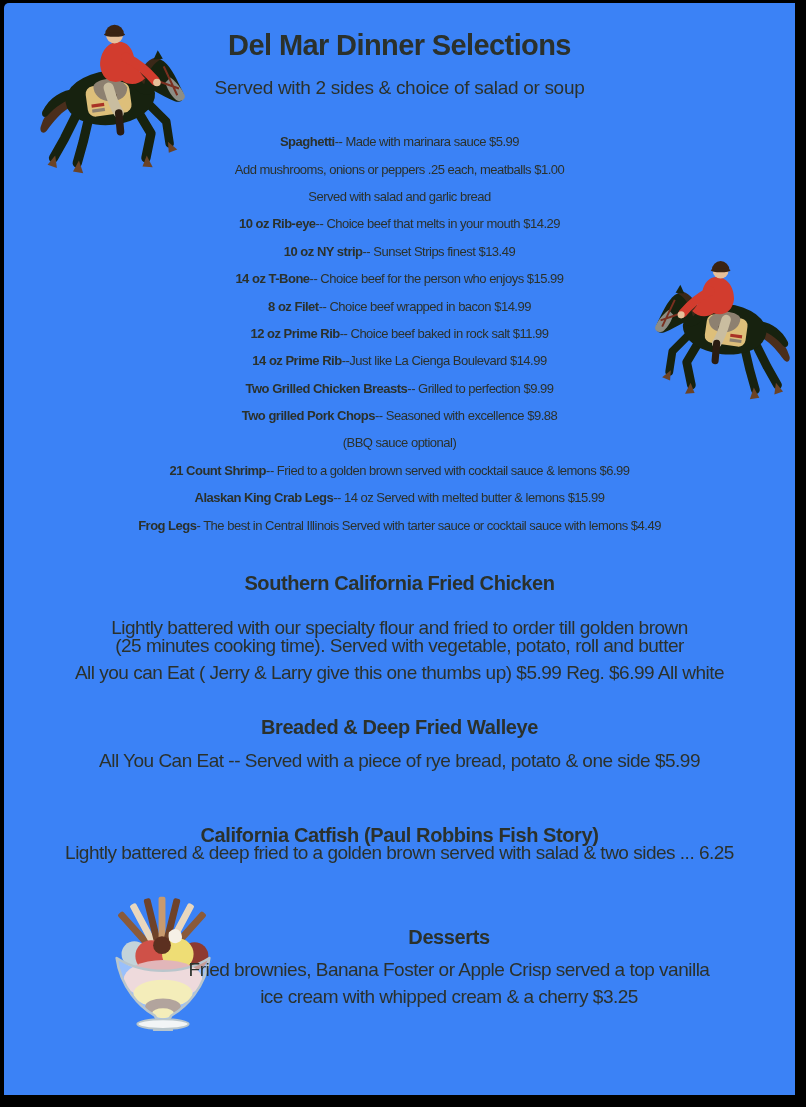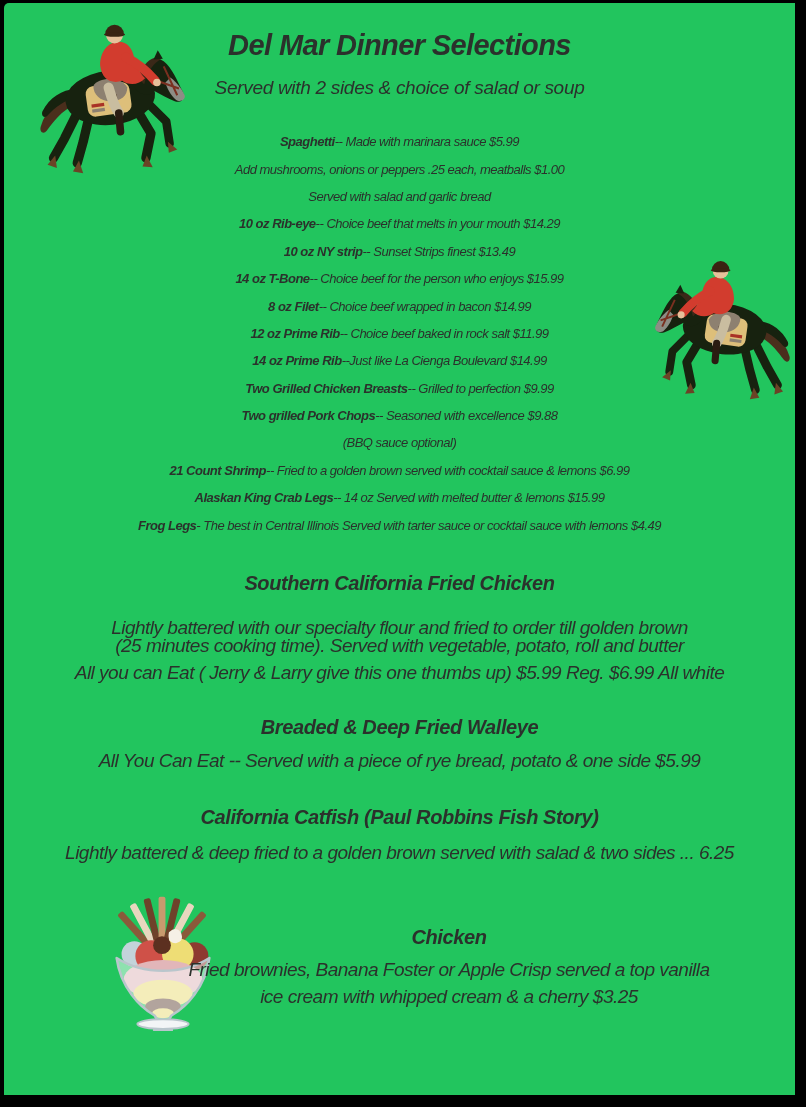--- a/index.html
+++ b/index.html
@@ -1,19 +1,19 @@
 <!DOCTYPE html>
 <html><head>
 <meta charset="utf-8">
 <style>
   html,body{margin:0;padding:0;background:#444;}
   .frame{position:relative;width:806px;height:1107px;background:#000;overflow:hidden;
          font-family:"Liberation Sans","DejaVu Sans",sans-serif;}
-  .page{position:absolute;left:4px;top:3px;right:11px;bottom:12px;background:#22c55e;
-        border-radius:5px 0 0 0;overflow:hidden;color:#2b312c;font-style:italic;}
+  .page{position:absolute;left:4px;top:3px;right:11px;bottom:12px;background:#3b82f6;
+        border-radius:5px 0 0 0;overflow:hidden;color:#2b312c;}
   .center-line{position:absolute;left:0;right:0;display:flex;justify-content:center;}
   .title{font-size:29px;font-weight:bold;letter-spacing:-0.6px;white-space:nowrap;}
   .subtitle{font-size:19px;letter-spacing:-0.3px;white-space:nowrap;}
   .menu-list{position:absolute;left:0;right:0;top:125px;}
   .menu-line{height:27.4px;display:flex;justify-content:center;align-items:center;
              font-size:13px;letter-spacing:-0.5px;white-space:nowrap;}
   .menu-line .item-name{font-weight:bold;}
   .section-heading{font-size:20px;font-weight:bold;letter-spacing:-0.4px;white-space:nowrap;}
   .section-line{height:26.5px;display:flex;justify-content:center;align-items:center;
                 font-size:19px;letter-spacing:-0.5px;white-space:nowrap;}
@@ -176,21 +176,21 @@
     </div>
     <div class="section-line" style="position:absolute;left:0;right:0;top:612px;">Lightly battered with our specialty flour and fried to order till golden brown</div>
     <div class="section-line" style="position:absolute;left:0;right:0;top:630px;">(25 minutes cooking time). Served with vegetable, potato, roll and butter</div>
     <div class="section-line" style="position:absolute;left:0;right:0;top:657px;">All you can Eat ( Jerry &amp; Larry give this one thumbs up)  $5.99 Reg. $6.99 All white</div>
 
     <div class="center-line" style="top:713px;">
       <div class="section-heading">Breaded &amp; Deep Fried Walleye</div>
     </div>
     <div class="section-line" style="position:absolute;left:0;right:0;top:745px;">All You Can Eat -- Served with a piece of rye bread, potato &amp; one side  $5.99</div>
 
-    <div class="center-line" style="top:803px;">
+    <div class="center-line" style="top:821px;">
       <div class="section-heading">California Catfish (Paul Robbins Fish Story)</div>
     </div>
     <div class="section-line" style="position:absolute;left:0;right:0;top:837px;">Lightly battered &amp; deep fried to a golden brown served with salad &amp; two sides ... 6.25</div>
 
     <div class="illo" style="left:92px;top:880px;width:134px;height:148px;">
       <svg viewBox="0 0 134 150">
         <g>
           <rect x="62.5" y="14" width="7" height="58" rx="2" fill="#8a5a3a" transform="rotate(-42 66 78)"></rect>
           <rect x="62.5" y="14" width="7" height="58" rx="2" fill="#e8d7bf" transform="rotate(-28 66 78)"></rect>
           <rect x="62.5" y="14" width="7" height="58" rx="2" fill="#6e422a" transform="rotate(-14 66 78)"></rect>
@@ -209,20 +209,20 @@
         <ellipse cx="67" cy="112" rx="30" ry="14" fill="#eedd75"></ellipse>
         <ellipse cx="67" cy="125" rx="18" ry="8" fill="#6b4a3a"></ellipse>
         <ellipse cx="67" cy="132" rx="11" ry="5" fill="#eedd75"></ellipse>
         <path d="M20,76 C24,106 44,126 58,134 C62,138 62,143 58,149 L76,149 C72,143 72,138 76,134 C90,126 110,106 114,76 C100,85 84,89 67,89 C50,89 34,85 20,76 Z" fill="rgba(250,253,255,0.5)" stroke="#b9c6cc" stroke-width="2.5" stroke-linejoin="round"></path>
         <ellipse cx="67" cy="143" rx="26" ry="5" fill="#f2f5f6" stroke="#b9c6cc" stroke-width="2"></ellipse>
       </svg>
     </div>
 
     <div class="desserts-block" style="top:923px;">
       <div class="center-line">
-        <div class="section-heading">Chicken</div>
+        <div class="section-heading">Desserts</div>
       </div>
       <div class="section-line" style="margin-top:8px;">Fried brownies, Banana Foster or Apple Crisp served a top vanilla</div>
       <div class="section-line">ice cream with whipped cream  &amp; a cherry  $3.25</div>
     </div>
 
   </div>
 </div>
 
 </body></html>

